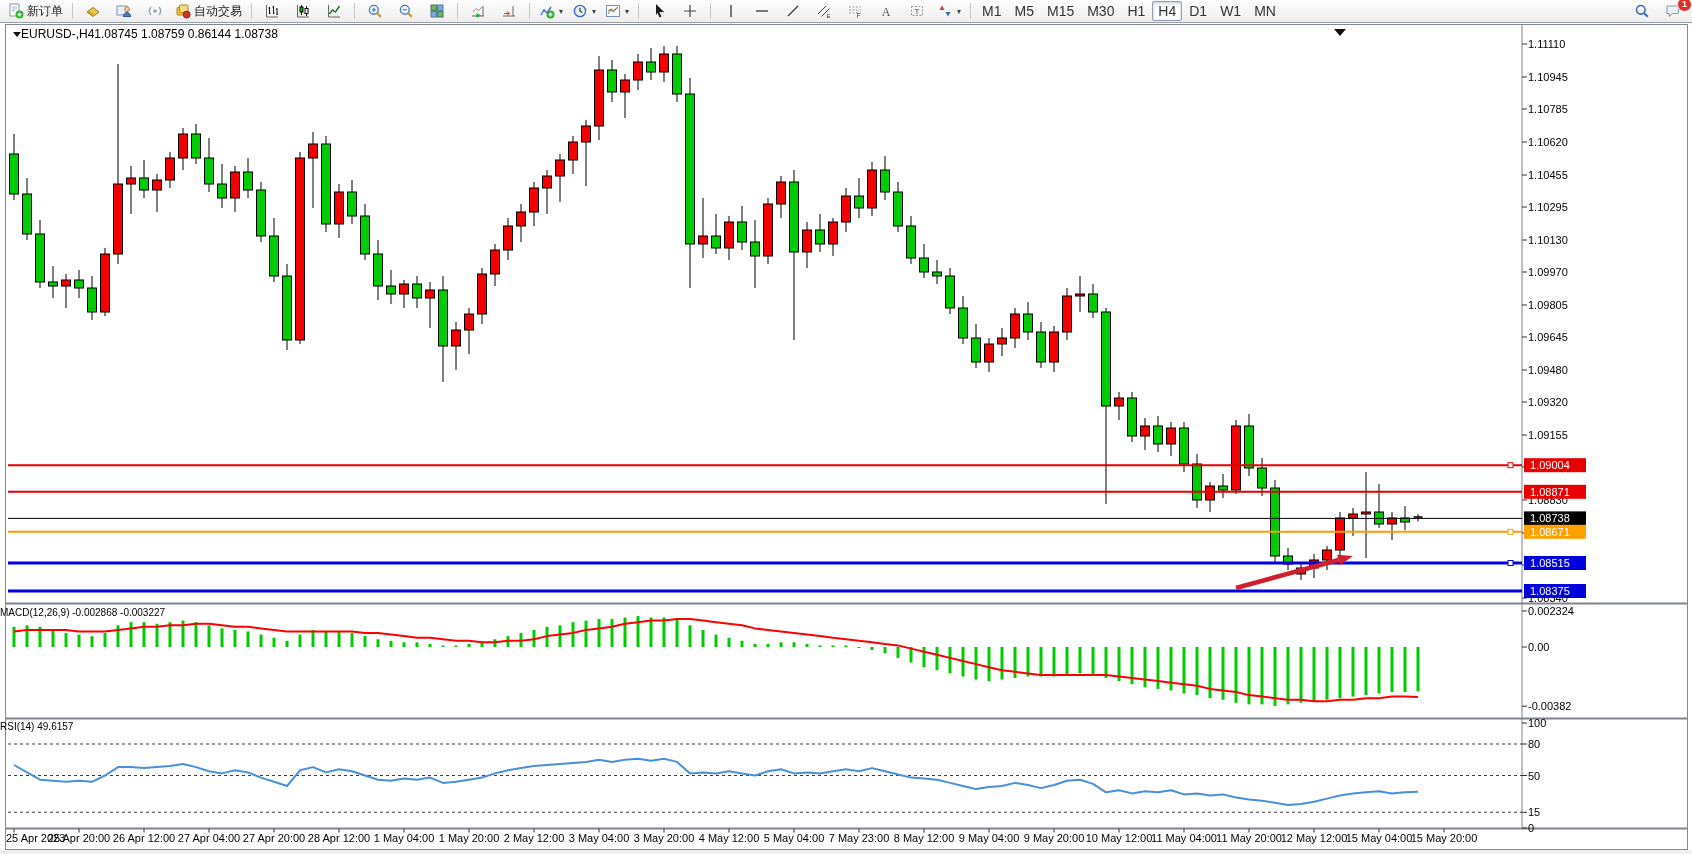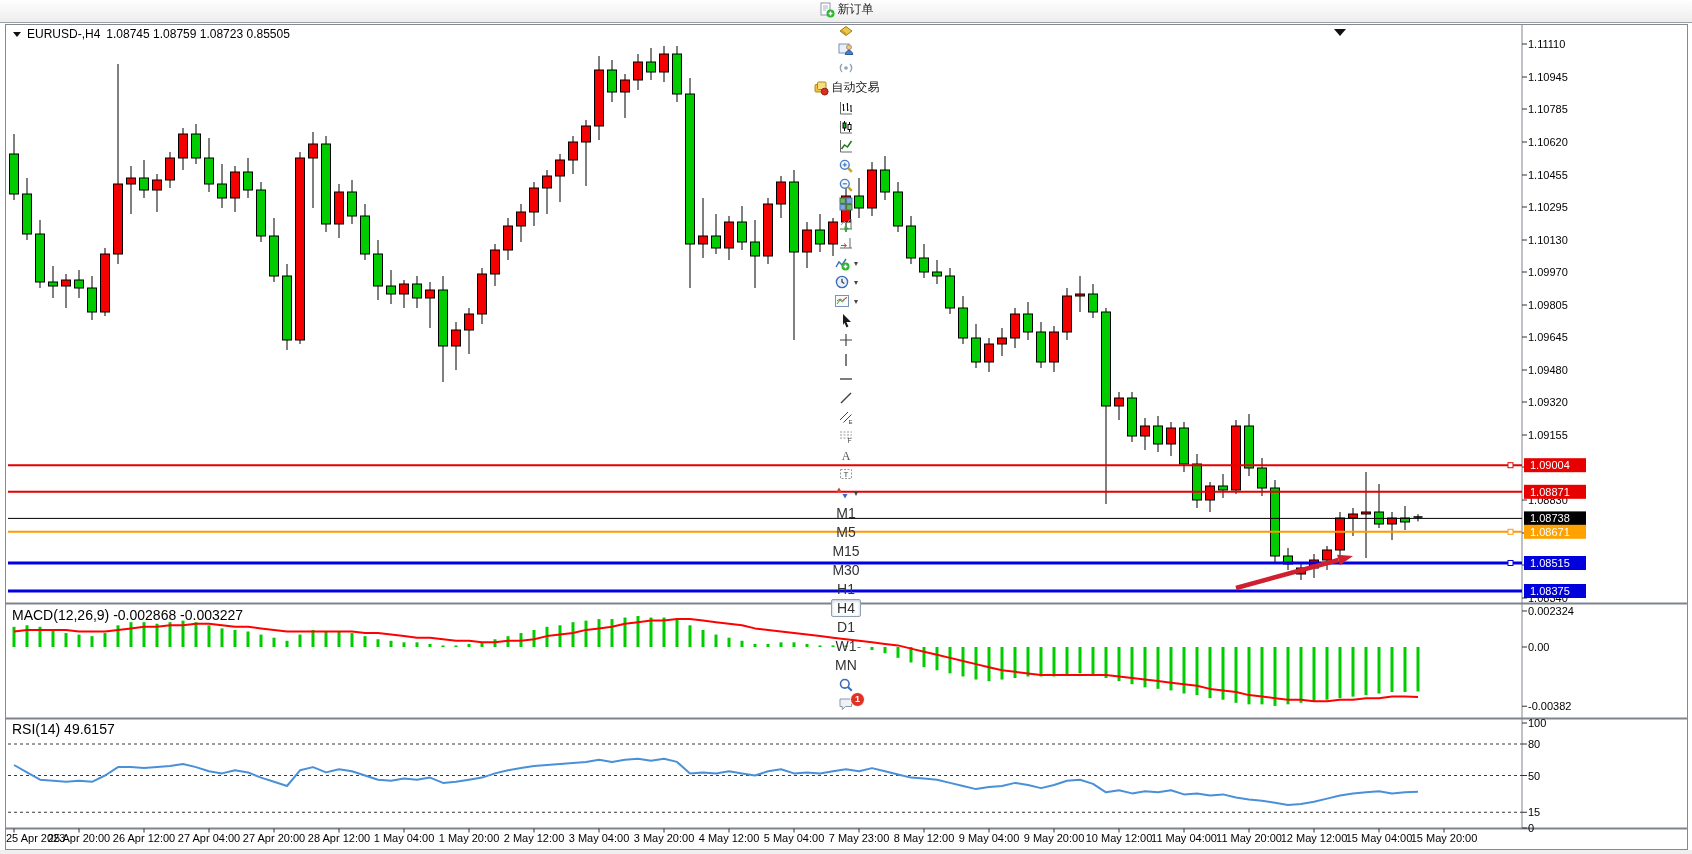--- a/index.html
+++ b/index.html
@@ -1,34 +1,34 @@
 <!DOCTYPE html>
 <html><head>
 <meta charset="utf-8">
 <style>
   html,body{margin:0;padding:0;background:#e8e8e8;font-family:"Liberation Sans",sans-serif;}
   #app{position:relative;width:1692px;height:854px;background:#fff;overflow:hidden;}
   #toolbar{position:absolute;top:0;left:0;width:1692px;height:23px;background:linear-gradient(#fefefe,#ededed);
-           border-bottom:1px solid #9aa0a6;display:flex;align-items:center;padding:0 4px;gap:1px;z-index:6;box-sizing:border-box;flex-direction:column;}
+           border-bottom:1px solid #9aa0a6;display:flex;align-items:center;padding:0 4px;gap:1px;z-index:6;box-sizing:border-box;}
   .tbtn{height:20px;min-width:22px;display:flex;align-items:center;justify-content:center;gap:3px;padding:0 3px;
         border:1px solid transparent;border-radius:2px;font-size:12px;color:#222;cursor:default;white-space:nowrap;}
   .tbtn svg{width:16px;height:16px;display:block;}
   .tsep{width:1px;height:16px;background:#c5c9ce;margin:0 4px;}
   .tspacer{flex:1;}
   .tf{font-size:14px;color:#333;padding:0 5px;height:18px;display:flex;align-items:center;border:1px solid transparent;border-radius:2px;}
   .tf.active{background:#fff;border-color:#8fa0b5;box-shadow:inset 0 1px 3px rgba(60,80,120,.35);}
   .caret{font-size:8px;color:#444;margin-left:1px;}
   .badge{position:absolute;top:-4px;right:-5px;background:#e03224;color:#fff;border:1px solid #fff;border-radius:50%;
          width:13px;height:13px;font-size:9px;line-height:13px;text-align:center;font-weight:bold;}
   .relbtn{position:relative;}
   #chart-svg{position:absolute;left:0;top:0;z-index:1;}
-  #chart-title{position:absolute;left:13px;top:27px;z-index:4;display:flex;align-items:center;gap:6px;
+  #chart-title{position:absolute;left:13px;top:27px;z-index:4;display:flex;align-items:center;
                font-size:12px;color:#000;}
   .tri{width:0;height:0;border-left:4px solid transparent;border-right:4px solid transparent;border-top:5px solid #111;display:inline-block;}
-  .paneLabel{position:absolute;left:12px;z-index:4;font-size:14px;color:#000;}
+  .paneLabel{position:absolute;left:0;z-index:4;font-size:10px;color:#000;}
   #macd-label{top:607px;}
   #rsi-label{top:721px;}
 </style>
 </head>
 <body>
 
 <div id="app">
   <div id="toolbar">
       <div class="tbtn relbtn">
         <span>
@@ -991,18 +991,18 @@
         <rect x="1403.5" y="647" width="3" height="44.96124031007753" fill="#00cc00"></rect>
         <rect x="1416.5" y="647" width="3" height="44.465116279069775" fill="#00cc00"></rect>
       </g>
       <polyline points="14,631.5 27,629.9 40,629.9 53,629.9 66,629.9 79,631.5 92,631.5 105,631.5 118,629.9 131,628.4 144,626.8 157,626.8 170,625.3 183,625.3 196,623.7 209,623.7 222,625.3 235,626.8 248,626.8 261,628.4 274,629.9 287,631.5 300,631.5 313,631.5 326,631.5 339,631.5 352,631.5 365,633.0 378,633.0 391,634.6 404,636.1 417,637.7 430,637.7 443,639.2 456,640.8 469,640.8 482,642.3 495,642.3 508,640.8 521,640.8 534,639.2 547,636.1 560,634.6 573,633.0 586,629.9 599,628.4 612,626.8 625,623.7 638,622.2 651,620.6 664,620.6 677,619.1 690,619.1 703,620.6 716,622.2 729,623.7 742,625.3 755,628.4 768,629.9 781,631.5 794,633.0 807,634.6 820,636.1 833,637.7 846,639.2 859,640.8 872,642.3 885,643.9 898,645.4 911,648.6 924,651.7 937,654.8 950,657.9 963,661.0 976,664.1 989,667.2 1002,670.3 1015,671.8 1028,673.4 1041,674.9 1054,674.9 1067,674.9 1080,674.9 1093,674.9 1106,674.9 1119,676.5 1132,678.0 1145,679.6 1158,681.1 1171,682.7 1184,684.2 1197,685.8 1210,688.9 1223,690.4 1236,692.0 1249,695.1 1262,696.6 1275,698.2 1288,699.7 1301,699.7 1314,701.3 1327,701.3 1340,699.7 1353,699.7 1366,698.2 1379,698.2 1392,696.6 1405,696.6 1418,697.0" fill="none" stroke="#ff0000" stroke-width="2" stroke-linejoin="round"></polyline>
       <polyline points="14,765.0 27,772.4 40,779.7 53,780.8 66,781.8 79,780.8 92,781.8 105,775.5 118,767.1 131,767.1 144,768.1 157,767.1 170,766.0 183,764.0 196,767.1 209,771.3 222,773.4 235,770.3 248,772.4 261,777.6 274,781.8 287,786.0 300,770.3 313,767.1 326,772.4 339,769.2 352,771.3 365,775.5 378,779.7 391,780.8 404,778.6 417,779.7 430,777.6 443,782.9 456,781.8 469,779.7 482,777.6 495,773.4 508,770.3 521,768.1 534,766.0 547,765.0 560,764.0 573,762.9 586,761.9 599,759.8 612,761.9 625,759.8 638,758.7 651,760.8 664,758.7 677,761.9 690,773.4 703,772.4 716,773.4 729,771.3 742,773.4 755,775.5 768,771.3 781,769.2 794,773.4 807,772.4 820,773.4 833,771.3 846,769.2 859,771.3 872,768.1 885,771.3 898,774.5 911,777.6 924,778.6 937,779.7 950,782.9 963,786.0 976,789.1 989,787.0 1002,786.0 1015,782.9 1028,785.0 1041,788.1 1054,785.0 1067,780.8 1080,779.7 1093,783.9 1106,792.3 1119,790.2 1132,793.4 1145,791.3 1158,792.3 1171,790.2 1184,794.4 1197,793.4 1210,795.5 1223,794.4 1236,797.5 1249,799.6 1262,800.7 1275,802.8 1288,804.9 1301,803.9 1314,801.8 1327,798.6 1340,795.5 1353,793.4 1366,792.3 1379,791.3 1392,793.4 1405,792.3 1418,791.8" fill="none" stroke="#4a90d9" stroke-width="2" stroke-linejoin="round"></polyline>
     </svg>
 
   <div id="chart-title">
     <span class="tri"></span>
     <span>EURUSD-,H4</span>
-    <span>1.08745 1.08759 1.08723 0.85505</span>
+    <span>1.08745 1.08759 0.86144 1.08738</span>
   </div>
 
   <div id="macd-label" class="paneLabel">MACD(12,26,9) -0.002868 -0.003227</div>
   <div id="rsi-label" class="paneLabel">RSI(14) 49.6157</div>
 </div>
 
 </body></html>

